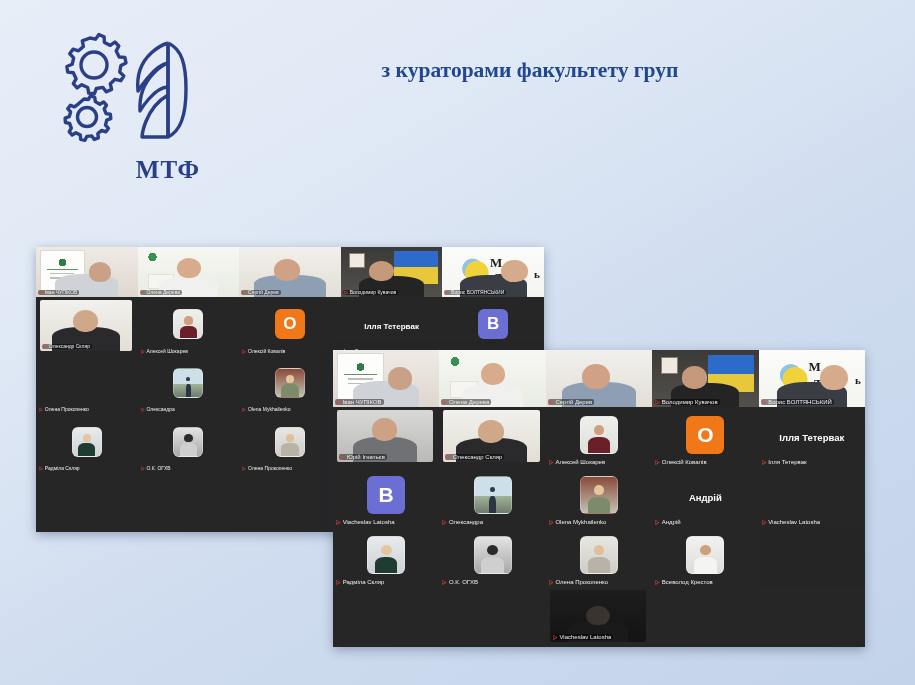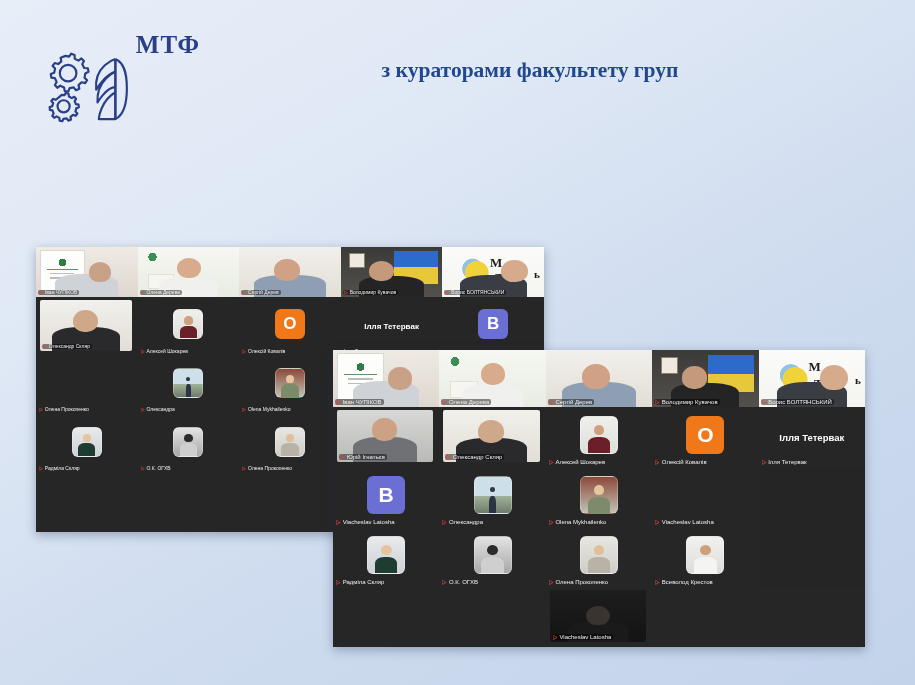--- a/index.html
+++ b/index.html
@@ -8,21 +8,21 @@
     font-family: "Liberation Sans", sans-serif;
     background: linear-gradient(150deg, #e8eef8 0%, #dfe8f5 30%, #cfdcef 60%, #c3d3ea 100%);
     position: relative;
   }
 
   
   #header { position: absolute; left: 0; top: 0; width: 915px; height: 225px; }
 
   #logo-block {
     position: absolute; left: 40px; top: 25px; width: 160px; height: 175px;
-    display: flex; align-items: flex-start;
+    display: flex; flex-direction: column; align-items: flex-end;
   }
   #logo-mark { width: 150px; height: 125px; }
   #logo-text {
     font-family: "Liberation Serif", serif;
     font-weight: bold; font-size: 25px; color: #2a3f86;
     letter-spacing: 1px; margin-top: 6px;
   }
 
   #title-block {
     position: absolute; left: 250px; top: 55px; width: 560px;
@@ -517,20 +517,27 @@
           <div class="av" style="width: 38px; height: 38px; background: linear-gradient(rgb(139, 74, 58), rgb(194, 194, 180)); border: 1px solid rgba(255, 255, 255, 0.25);">
     <div class="torso" style="position:absolute;left:19%;bottom:0;width:62%;height:44%;background:#7c8c6a;"></div>
     <div class="head" style="position:absolute;left:35%;top:22%;width:30%;height:30%;background:#e4c59e;"></div>
           </div>
           <div class="badge nobg">
             <span class="mic" style="display: inline-block; transform: scaleX(0.8);">▷</span>
             <span class="nm">Olena Mykhailenko</span>
           </div>
         </div>
         <div class="cell" style="width: 106.4px; height: 60px;">
+          <div class="center-name">Андрій</div>
+          <div class="badge nobg">
+            <span class="mic" style="display: inline-block; transform: scaleX(0.8);">▷</span>
+            <span class="nm">Андрій</span>
+          </div>
+        </div>
+        <div class="cell" style="width: 106.4px; height: 60px;">
           <div class="badge nobg">
             <span class="mic" style="display: inline-block; transform: scaleX(0.8);">▷</span>
             <span class="nm">Viacheslav Latosha</span>
           </div>
         </div>
       </div>
       <div class="grid-row" style="height: 60px;">
         <div class="cell" style="width: 106.4px; height: 60px;">
           <div class="av" style="width: 38px; height: 38px; background: linear-gradient(rgb(232, 234, 236), rgb(205, 210, 214)); border: 1px solid rgba(255, 255, 255, 0.25);">
     <div class="torso" style="position:absolute;left:19%;bottom:0;width:62%;height:44%;background:#1f3c33;"></div>

